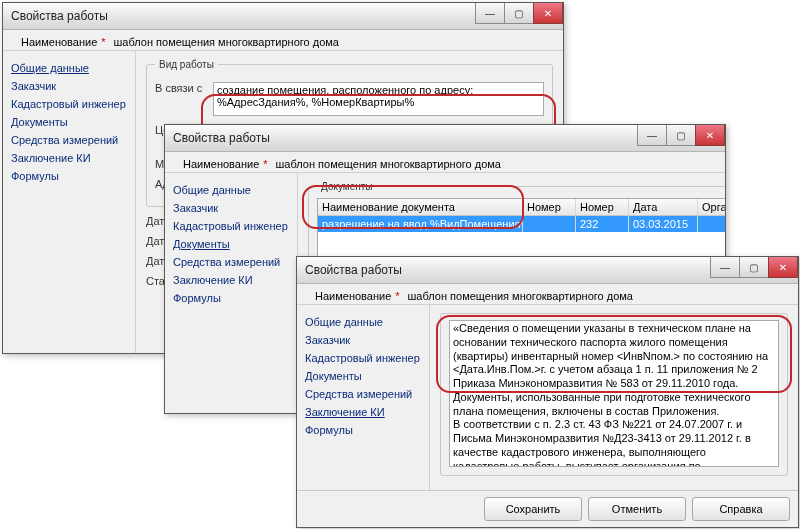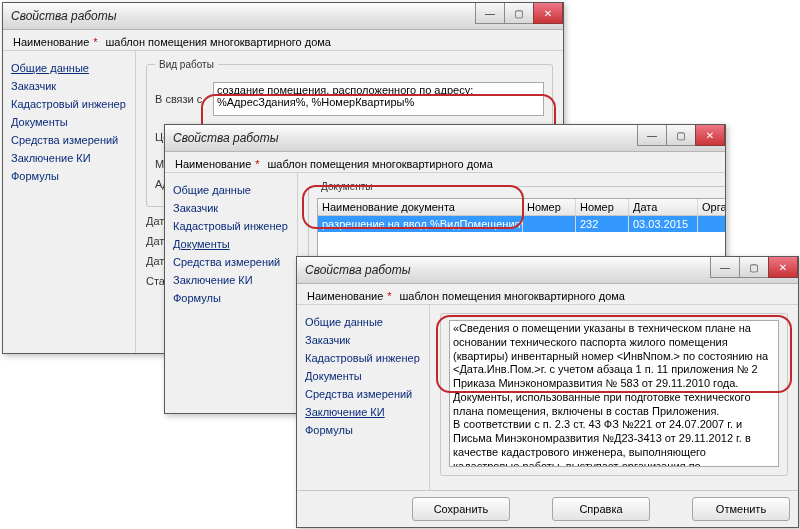--- a/index.html
+++ b/index.html
@@ -24,21 +24,20 @@
     background: linear-gradient(to bottom, #fdfdfd 0%, #e9e9e9 45%, #d6d6d6 100%);
     border-bottom: 1px solid #b5b5b5;
     display: flex;
     align-items: center;
     padding-left: 8px;
     position: relative;
   }
   .titlebar .title {
     font-size: 12px;
     color: #222;
-    font-style: italic;
   }
   .winbtns {
     position: absolute;
     right: 0; top: 0;
     display: flex;
     height: 20px;
   }
   .winbtn {
     width: 28px; height: 20px;
     border: 1px solid #8a8a8a;
@@ -60,20 +59,21 @@
   }
   .header-row {
     display: flex;
     align-items: center;
     padding: 6px 10px 2px 10px;
     border-bottom: 1px solid #d0d0d0;
     background: #f0f0f0;
   }
   .header-row .lbl {
     margin-right: 4px;
+    margin-left: 8px;
   }
   .header-row .req {
     color: #c00;
     margin-right: 8px;
   }
   .body {
     flex: 1;
     display: flex;
     min-height: 0;
   }
@@ -105,21 +105,21 @@
     border-radius: 3px;
     margin: 0 0 6px 0;
     padding: 6px 8px 8px 8px;
     background: #f0f0f0;
   }
   legend {
     padding: 0 4px;
     font-size: 10px;
     color: #333;
   }
-  .row { display: flex; align-items: center; margin: 8px 0; }
+  .row { display: flex; align-items: flex-start; margin: 8px 0; }
   .row .flabel { width: 58px; color: #333; }
   select, input[type=text], textarea {
     font-family: inherit;
     font-size: 11px;
     border: 1px solid #a9a9a9;
     background: #fff;
     padding: 1px 3px;
   }
   select { height: 20px; }
   textarea { resize: none; }
@@ -151,21 +151,20 @@
   .btnrow { display: flex; gap: 4px; margin-top: 6px; }
   .btn {
     height: 22px;
     padding: 0 10px;
     border: 1px solid #a5a5a5;
     background: linear-gradient(to bottom,#fefefe,#e3e3e3);
     border-radius: 3px;
     font-size: 11px;
     display: inline-flex; align-items: center; justify-content: center;
     cursor: default;
-    margin-left: 36px;
   }
   .footer {
     border-top: 1px solid #c8c8c8;
     padding: 6px 8px;
     background: #f0f0f0;
     display: flex;
     justify-content: flex-end;
     gap: 6px;
   }
 </style>
@@ -326,16 +325,16 @@
       <fieldset style="flex:1; display:flex; flex-direction:column;">
         <textarea style="flex: 1 1 0%; width: 100%; box-sizing: border-box; line-height: 1.25;">«Сведения о помещении указаны в техническом плане на основании технического паспорта жилого помещения (квартиры) инвентарный номер &lt;ИнвNпом.&gt; по состоянию на &lt;Дата.Инв.Пом.&gt;г. с учетом абзаца 1 п. 11 приложения № 2 Приказа Минэкономразвития № 583 от 29.11.2010 года.
 Документы, использованные при подготовке технического плана помещения, включены в состав Приложения.
 В соответствии с п. 2.3 ст. 43 ФЗ №221 от 24.07.2007 г. и Письма Минэкономразвития №Д23-3413 от 29.11.2012 г. в качестве кадастрового инженера, выполняющего кадастровые работы, выступает организация по государственному техническому учету и технической инвентаризации объектов капитального строительства.»</textarea>
         <div class="callout" style="left:6px; top:10px; right:6px; height:74px;"></div>
       </fieldset>
     </div>
   </div>
   <div class="footer">
     <div class="btn" style="width:76px">Сохранить</div>
+    <div class="btn" style="width:76px">Отменить</div>
     <div class="btn" style="width:76px">Справка</div>
-    <div class="btn" style="width:76px">Отменить</div>
   </div>
 </div>
 
 </body></html>

